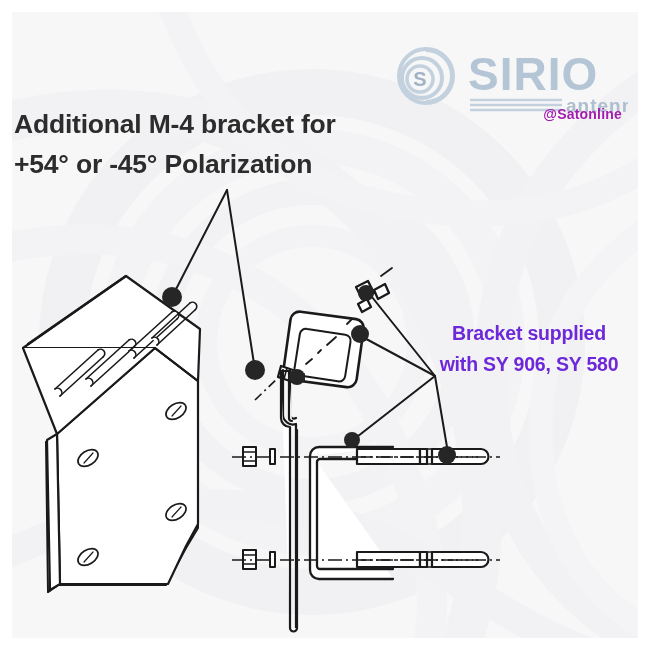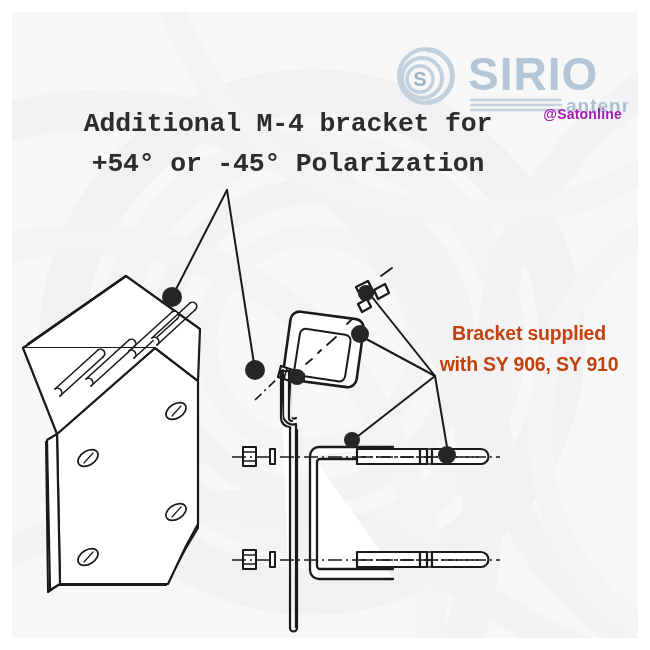--- a/index.html
+++ b/index.html
@@ -41,38 +41,38 @@
     font-weight:bold;
     color:#a21caf;
     letter-spacing:.2px;
     font-family:"Liberation Sans", sans-serif;
     white-space:nowrap;
   }
 
   
   #title-block{
     position:absolute;
-    left:8px;top:104px;
+    left:14px;top:104px;
     width:560px;
-    text-align:center;
+    text-align:left;
     color:#2c2c2c;
     font-weight:bold;
     font-size:26.5px;
     line-height:1.52;
     letter-spacing:-.2px;
-    font-family:Liberation Mono, monospace;
+    font-family:Liberation Sans, sans-serif;
   }
   #title-block .ln{display:block;white-space:nowrap;}
 
   #note-block{
     position:absolute;
     left:418px;top:318px;
     width:222px;
     text-align:center;
-    color:#c2410c;
+    color:#6d28d9;
     font-weight:bold;
     font-size:19.5px;
     line-height:1.58;
     letter-spacing:-.2px;
     font-family:"Liberation Sans", sans-serif;
   }
   #note-block .ln{display:block;white-space:nowrap;}
 </style>
 </head>
 <body>
@@ -341,16 +341,16 @@
     <div class="logo-tag">@Satonline</div>
   </div>
 
   <div id="title-block">
     <span class="ln">Additional M-4 bracket for</span>
     <span class="ln">+54° or -45° Polarization</span>
   </div>
 
   <div id="note-block">
     <span class="ln">Bracket supplied</span>
-    <span class="ln">with SY 906, SY 910</span>
+    <span class="ln">with SY 906, SY 580</span>
   </div>
 
 </div>
 
 </body></html>

